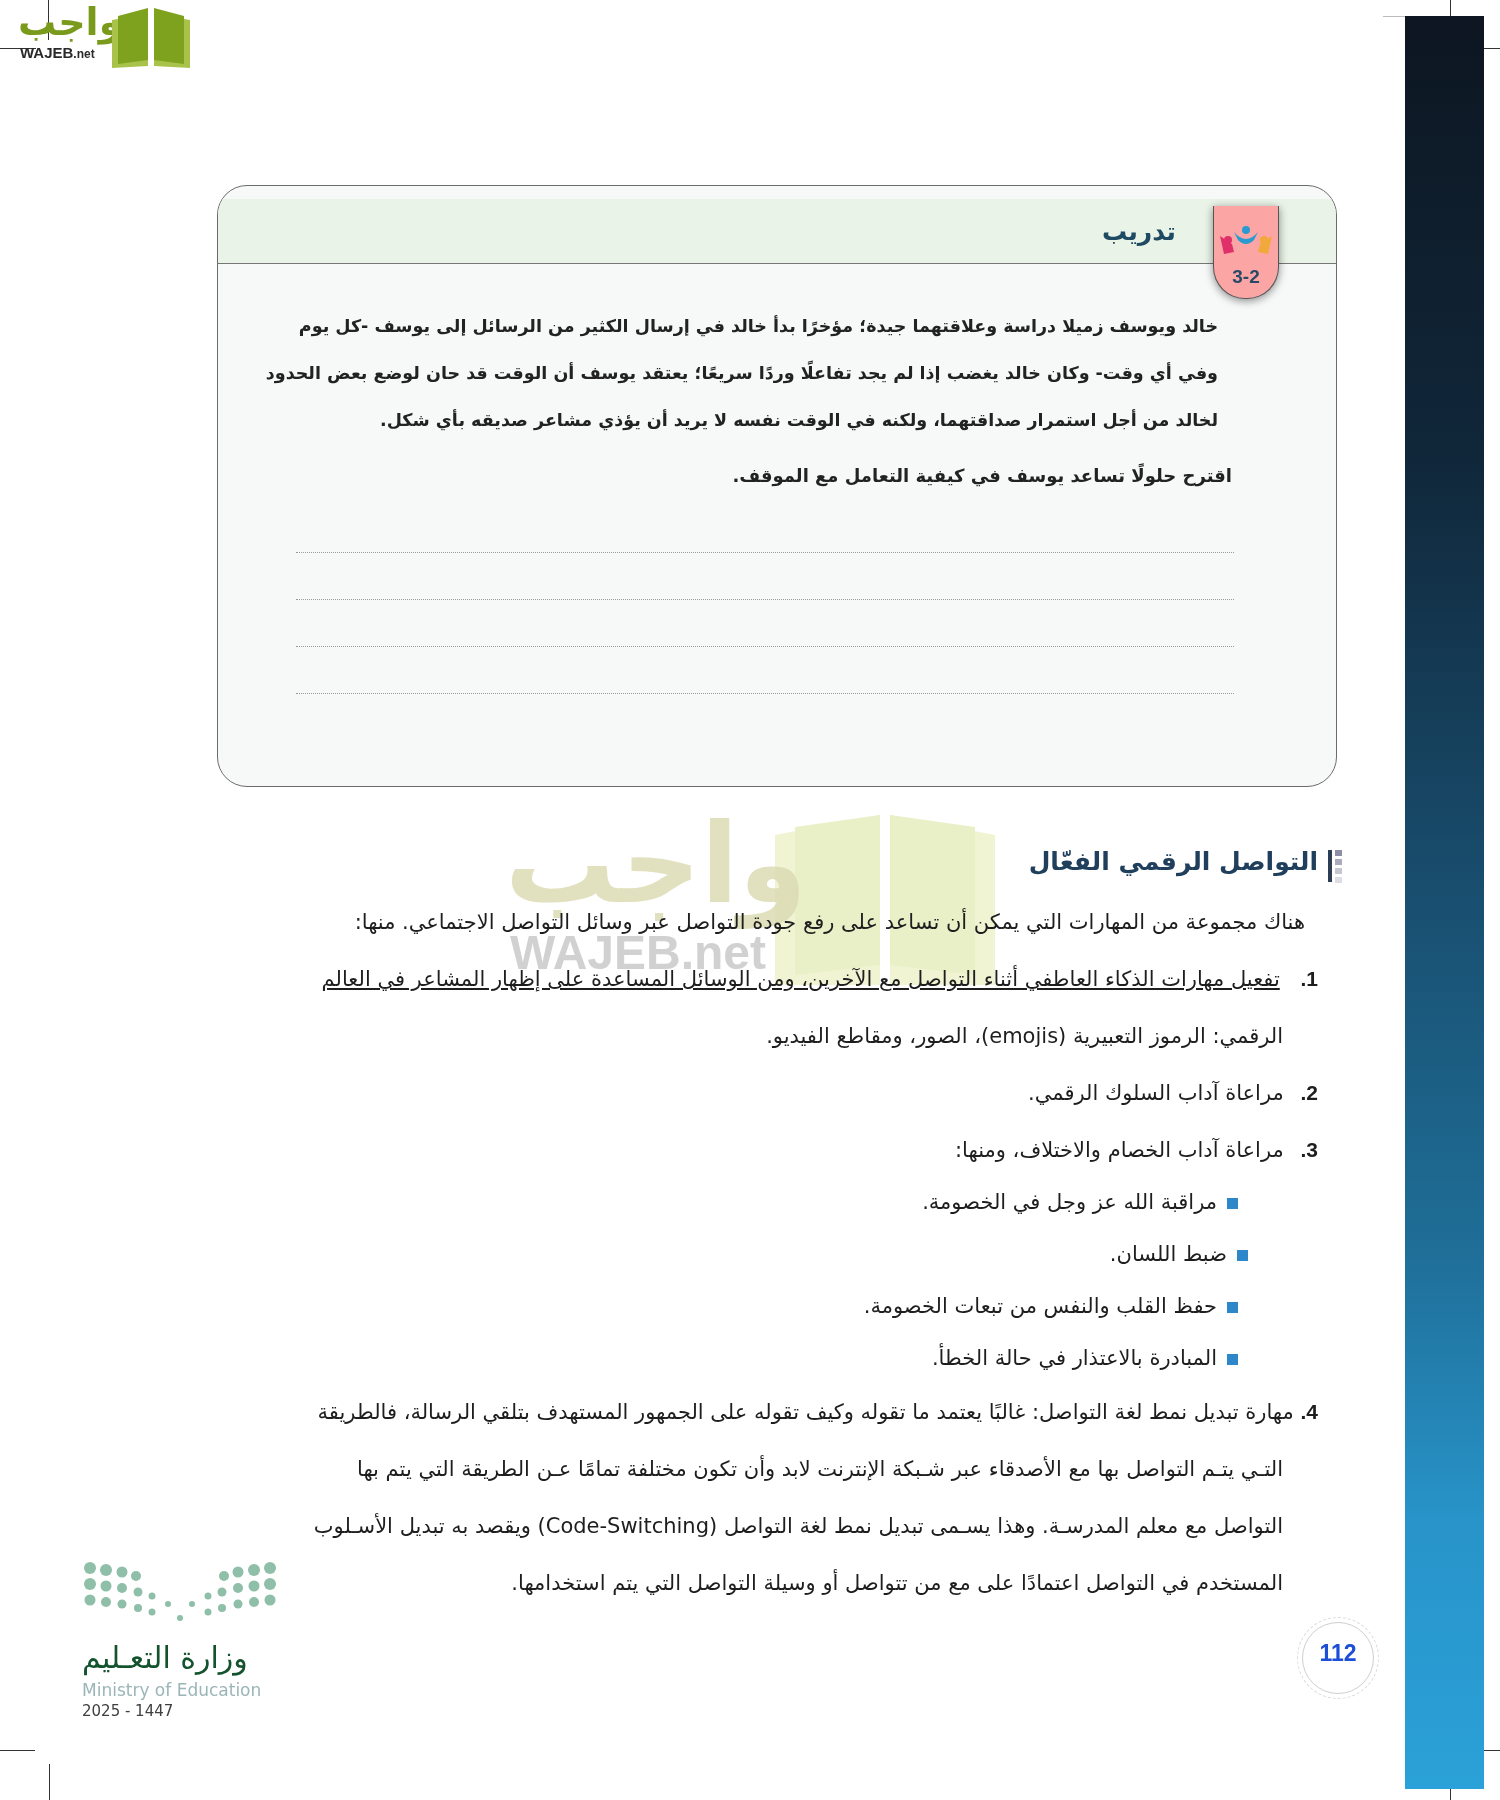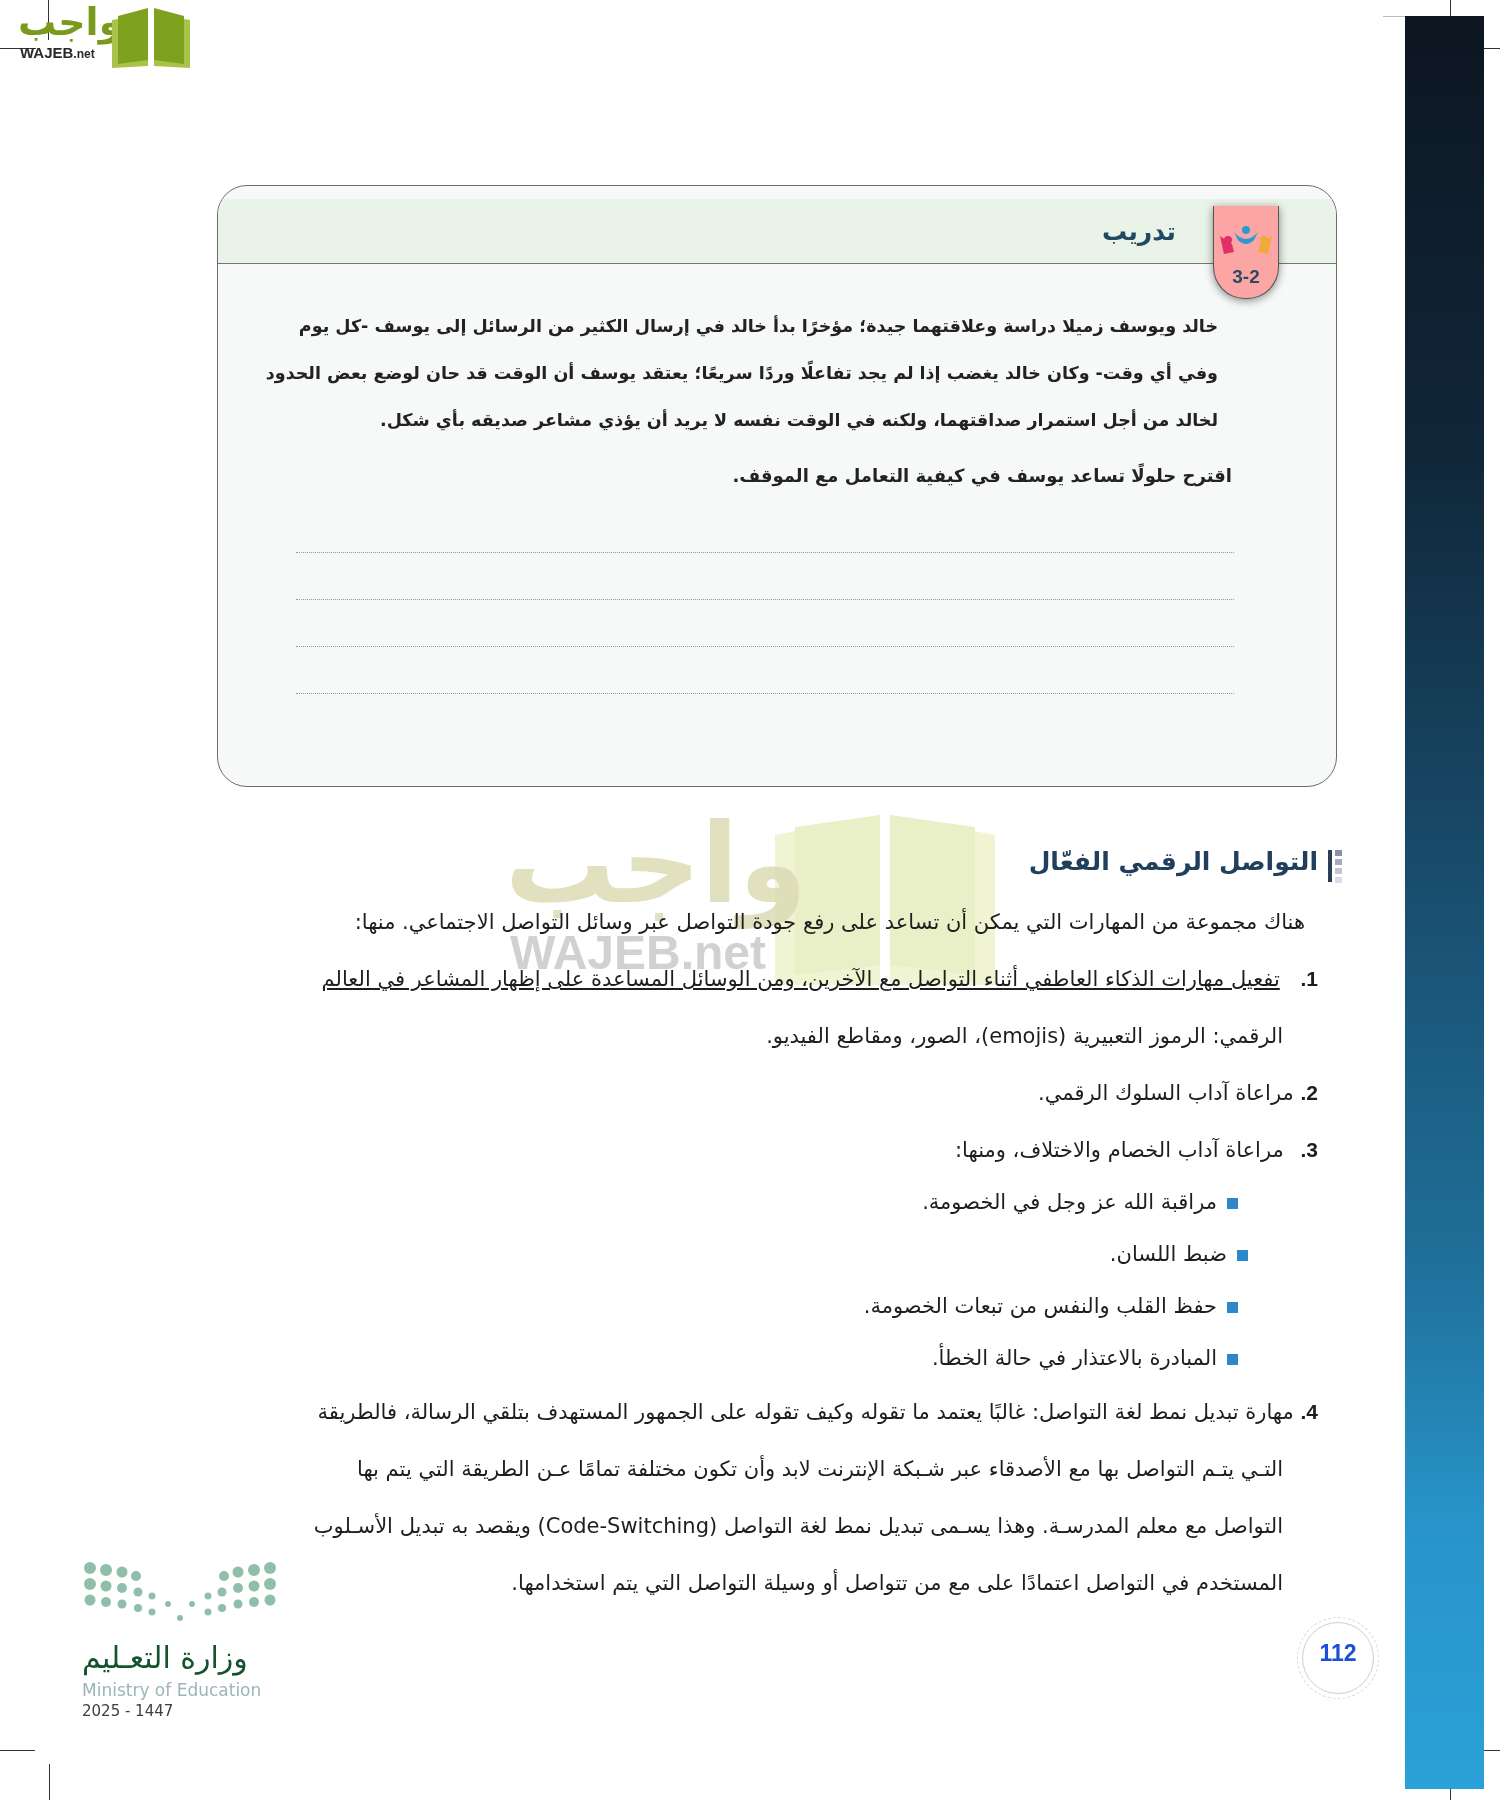--- a/index.html
+++ b/index.html
@@ -150,21 +150,21 @@
 <div class="body-text" style="right:195px;top:910px;">هناك مجموعة من المهارات التي يمكن أن تساعد على رفع جودة التواصل عبر وسائل التواصل الاجتماعي. منها:</div>
 
 <div class="body-text" style="right:182px;top:967px;">
   <span class="num">1.</span>
   <span style="margin-right:14px;text-decoration:underline;">تفعيل مهارات الذكاء العاطفي أثناء التواصل مع الآخرين، ومن الوسائل المساعدة على إظهار المشاعر في العالم</span>
 </div>
 <div class="body-text" style="right:217px;top:1024px;">الرقمي: الرموز التعبيرية (emojis)، الصور، ومقاطع الفيديو.</div>
 
 <div class="body-text" style="right:182px;top:1081px;">
   <span class="num">2.</span>
-  <span style="">مراعاة آداب السلوك الرقمي.</span>
+  <span style="margin-right:10px;">مراعاة آداب السلوك الرقمي.</span>
 </div>
 
 <div class="body-text" style="right:182px;top:1138px;">
   <span class="num">3.</span>
   <span style="margin-right:10px;">مراعاة آداب الخصام والاختلاف، ومنها:</span>
 </div>
 <div class="body-text" style="right:262px;top:1190px;">
   <span class="bullet"></span><span>مراقبة الله عز وجل في الخصومة.</span>
 </div>
 <div class="body-text" style="right:252px;top:1242px;">

